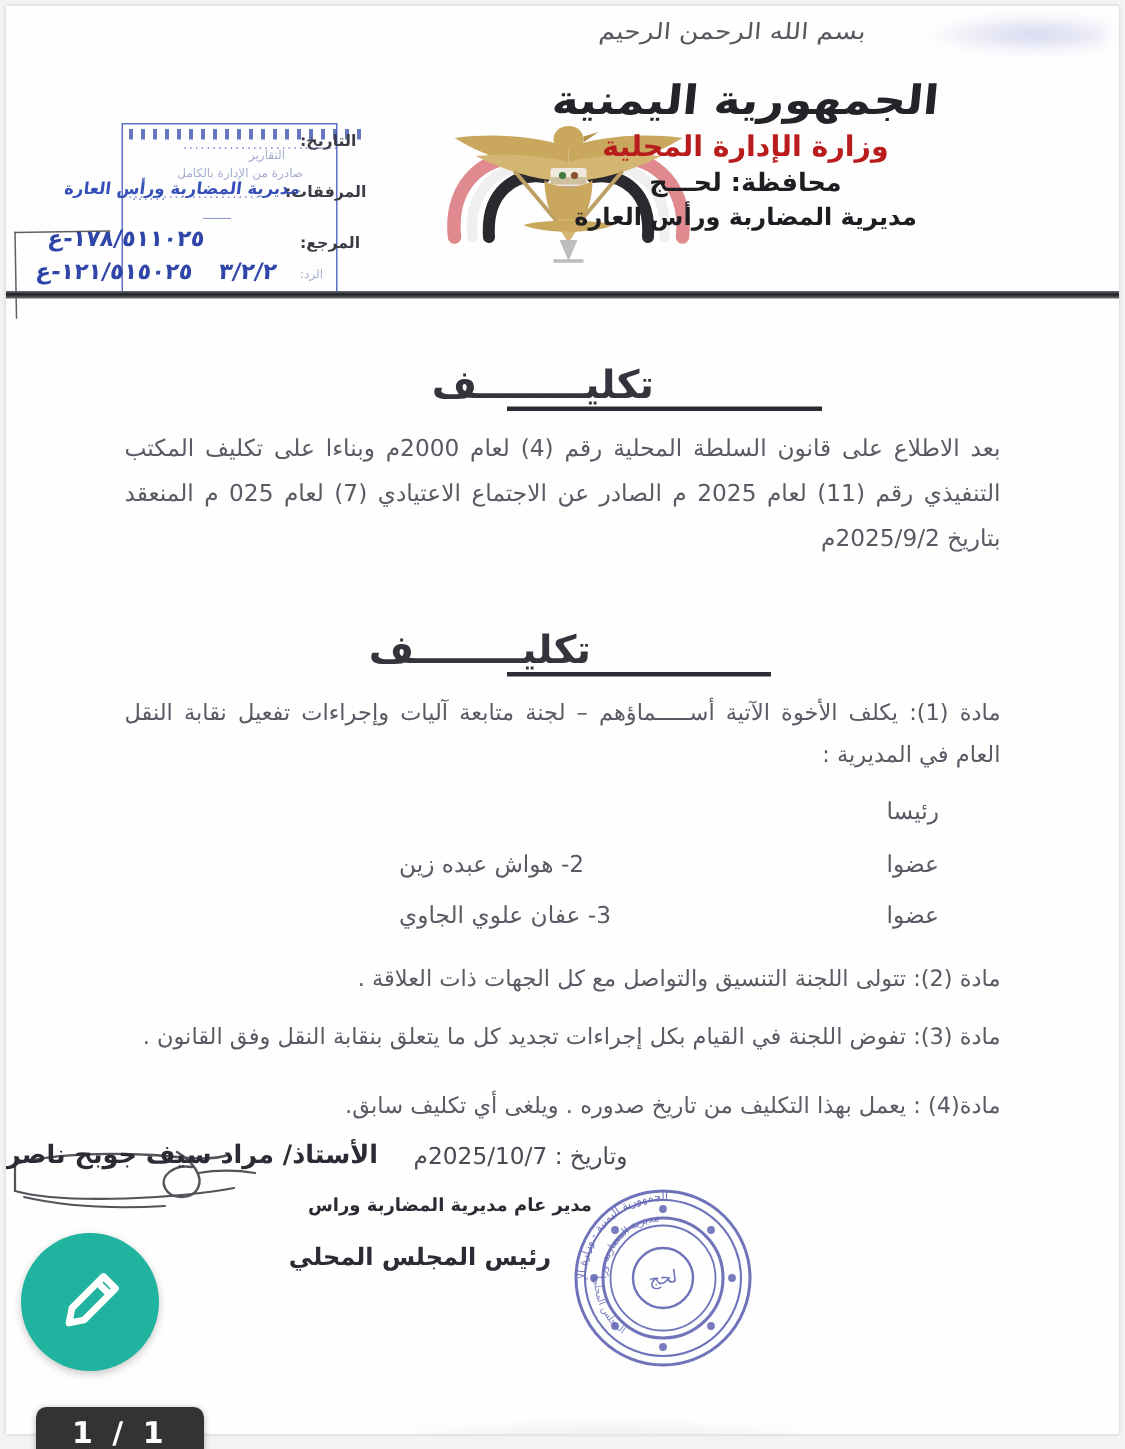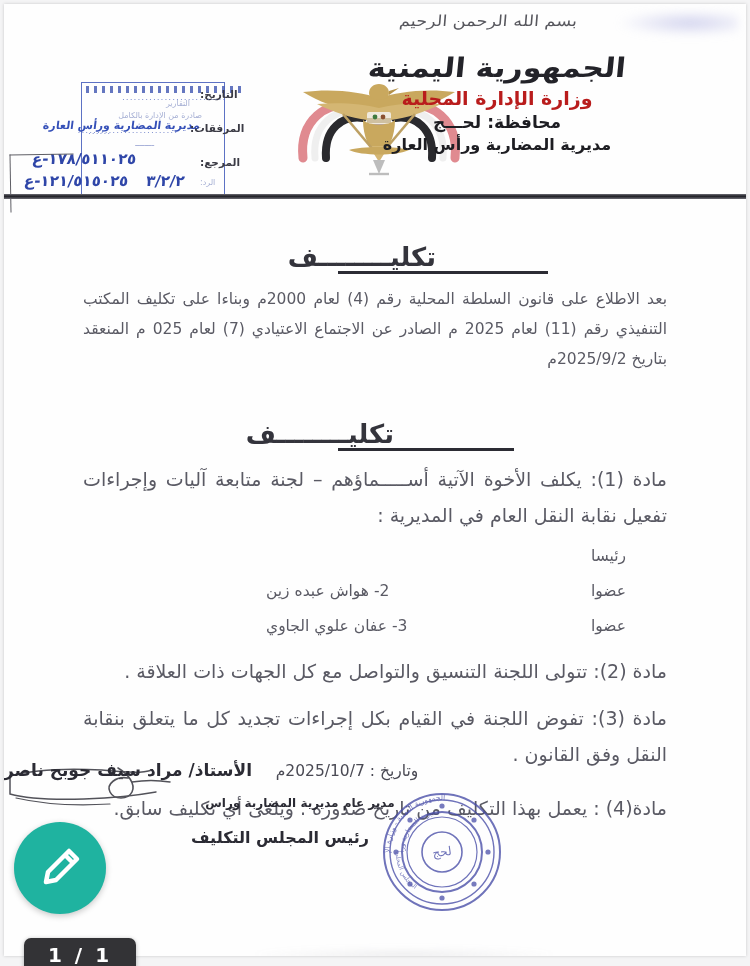--- a/index.html
+++ b/index.html
@@ -211,21 +211,21 @@
     font-size: 15.5px;
     line-height: 1.95;
     text-align: justify;
     color: #5a5a64;
     margin: 0 auto;
     width: 584px;
     letter-spacing: -0.2px;
   }
 
   .article {
-    font-size: 19px;
+    font-size: 15px;
     line-height: 1.9;
     color: #5a5a64;
     width: 584px;
     margin: 0 auto;
     text-align: justify;
   }
 
   .members {
     width: 360px;
     margin: 6px 120px 0 0;
@@ -464,21 +464,21 @@
 
     </div>
 
     <div class="sign-block">
       <div class="sign-date">
         <span>وتاريخ :</span>
         <span>2025/10/7م</span>
       </div>
       <div class="sign-name">الأستاذ/ مراد سيف جوبح ناصر</div>
       <div class="sign-role1">مدير عام مديرية المضاربة وراس</div>
-      <div class="sign-role2">رئيس المجلس التكليف</div>
+      <div class="sign-role2">رئيس المجلس المحلي</div>
     </div>
 
     <div class="signature-scribble">
       <svg viewBox="0 0 172 52" width="172" height="52" aria-hidden="true">
         <path d="M4 12 C26 6 58 4 96 6 C118 8 134 10 146 6" stroke="#2d2d36" stroke-width="1.6" fill="none" stroke-linecap="round"></path>
         <path d="M4 12 L4 30 C18 34 44 36 78 35 C104 34 128 32 150 28" stroke="#2d2d36" stroke-width="1.5" fill="none" stroke-linecap="round"></path>
         <path d="M112 4 C122 10 130 20 126 28 C122 36 108 36 104 28 C100 20 110 12 122 14" stroke="#2d2d36" stroke-width="1.6" fill="none" stroke-linecap="round"></path>
         <path d="M126 18 C138 16 152 16 164 18" stroke="#2d2d36" stroke-width="1.5" fill="none" stroke-linecap="round"></path>
         <path d="M10 34 C36 40 70 42 104 40" stroke="#2d2d36" stroke-width="1.2" fill="none" stroke-linecap="round"></path>
       </svg>

